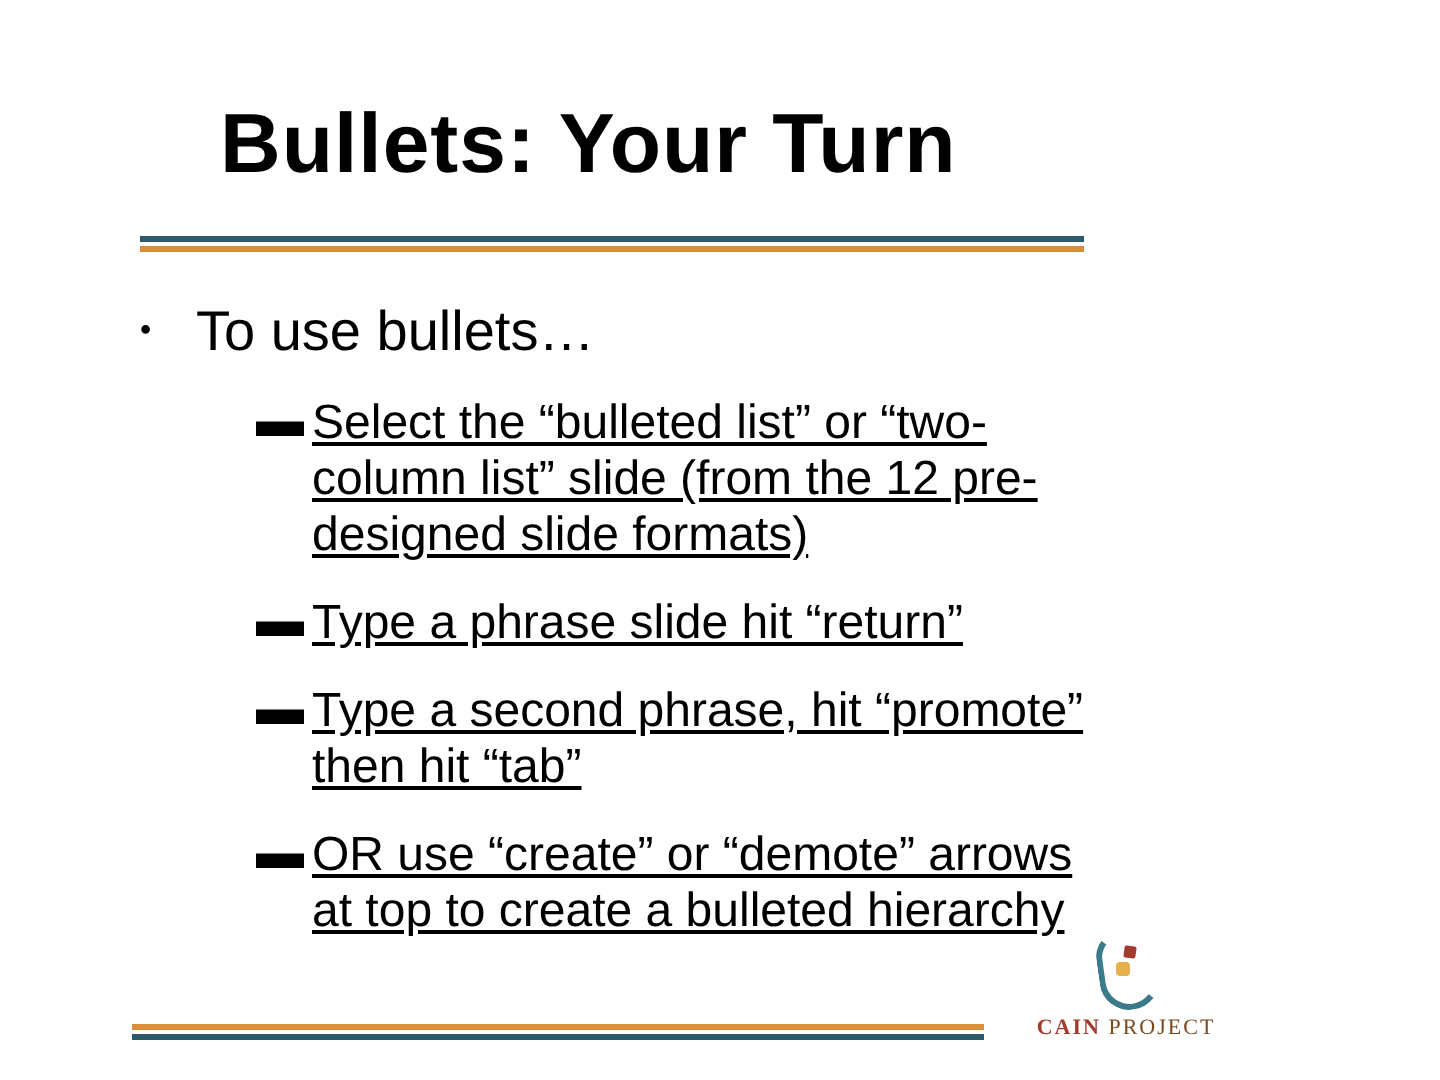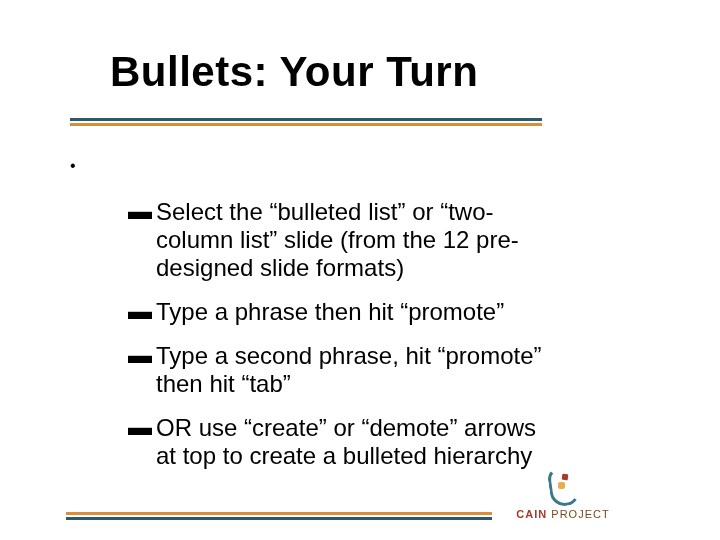--- a/index.html
+++ b/index.html
@@ -78,20 +78,21 @@
     flex: 0 0 28px;
     width: 28px;
     font-size: 24px;
     line-height: 26px;
     font-weight: bold;
     color: #000;
   }
   .level2 .text {
     font-size: 24px;
     line-height: 28px;
+    text-decoration: underline;
   }
 
   .bottom-rule {
     position: absolute;
     left: 66px;
     right: 140px;
     bottom: 28px;
     height: 0;
   }
   .bottom-rule .r1 {
@@ -141,21 +142,21 @@
     position: absolute;
     left: 9px;
     top: 16px;
     width: 7px;
     height: 7px;
     background: #e3b04b;
     border-radius: 2px;
   }
   .logo .txt {
     margin-top: 2px;
-    font-family: Liberation Sans, sans-serif;
+    font-family: Liberation Serif, serif;
     font-size: 11px;
     letter-spacing: 1px;
     color: #7a4a1f;
   }
   .logo .txt .cain {
     font-weight: bold;
     color: #a33c2f;
   }
 </style>
 </head>
@@ -167,32 +168,33 @@
 
   <div class="title-rule">
     <div class="r1"></div>
     <div class="r2"></div>
   </div>
 
   <div class="body">
 
     <div class="level1">
       <div class="bullet">•</div>
+      <div class="text">To use bullets…</div>
     </div>
 
     <div class="level2-list">
 
       <div class="level2">
         <div class="dash">▬</div>
         <div class="text">Select the “bulleted list” or “two-column list” slide (from the 12 pre-designed slide formats)</div>
       </div>
 
       <div class="level2">
         <div class="dash">▬</div>
-        <div class="text">Type a phrase then hit “promote”</div>
+        <div class="text">Type a phrase slide hit “return”</div>
       </div>
 
       <div class="level2">
         <div class="dash">▬</div>
         <div class="text">Type a second phrase, hit “promote” then hit “tab”</div>
       </div>
 
       <div class="level2">
         <div class="dash">▬</div>
         <div class="text">OR use “create” or “demote” arrows at top to create a bulleted hierarchy</div>

